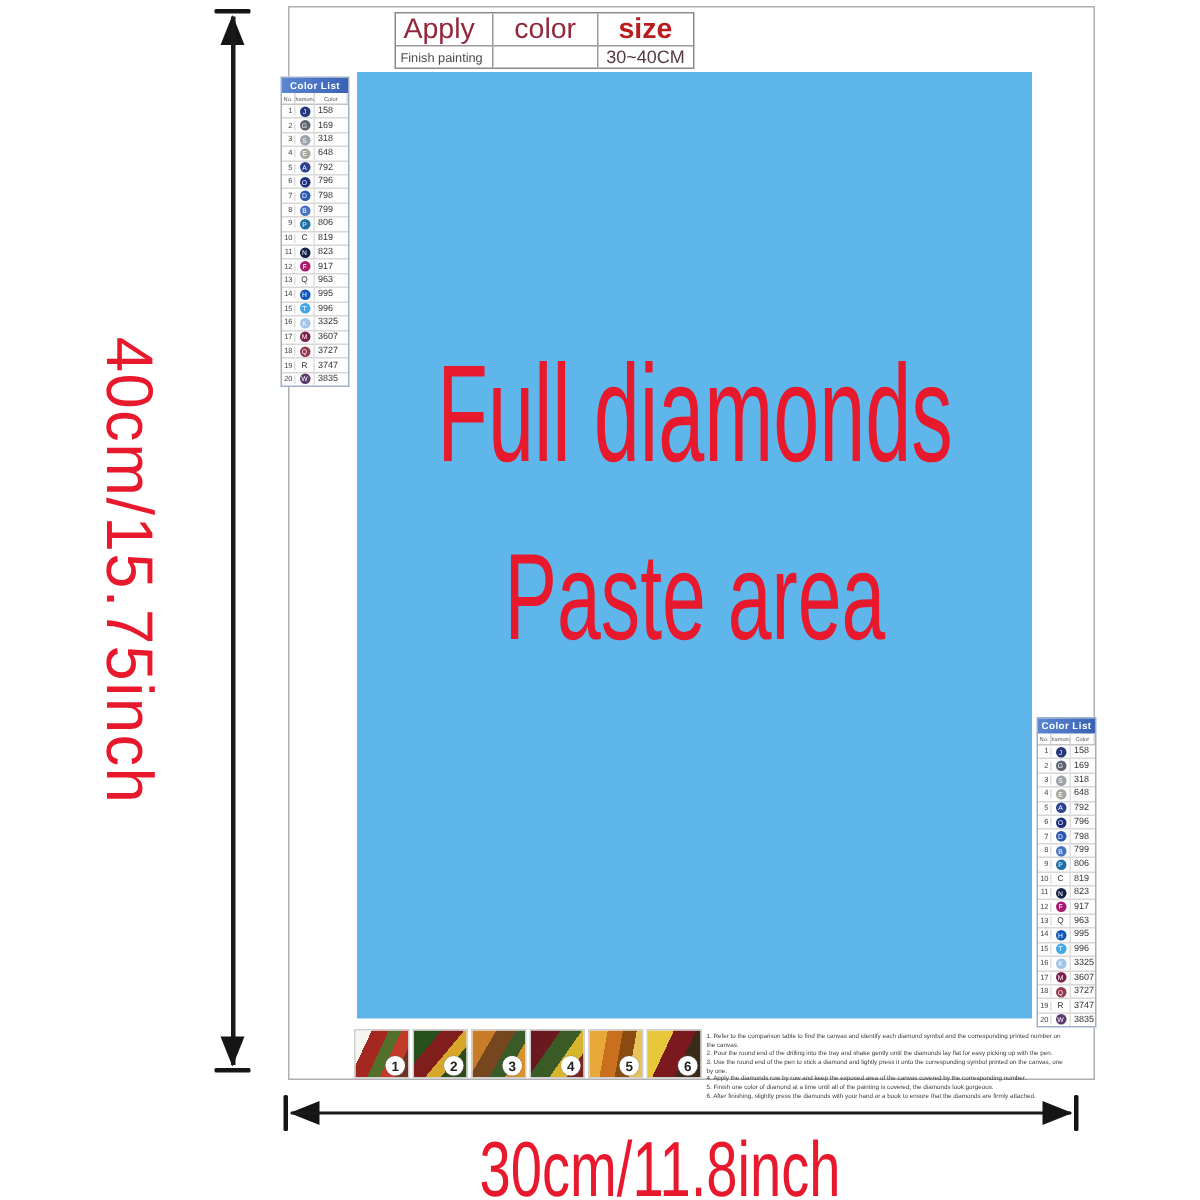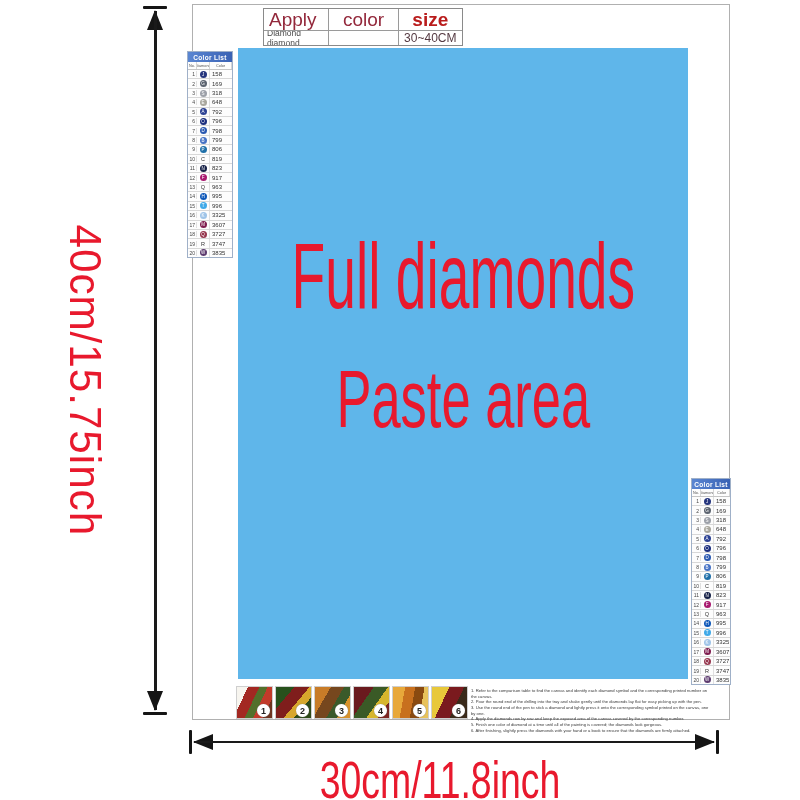--- a/index.html
+++ b/index.html
@@ -89,21 +89,21 @@
     <div class="cap bot"></div>
   </div>
   <div class="v-label">40cm/15.75inch</div>
 
   <div class="poster">
 
     <div class="item-table">
       <div class="it-h">Apply</div>
       <div class="it-h center">color</div>
       <div class="it-size">size</div>
-      <div class="it-name">Diamond diamond</div>
+      <div class="it-name">Finish painting</div>
       <div class="it-name"></div>
       <div class="it-val">30~40CM</div>
     </div>
 
     <div class="paste-area">
       <div class="pa-line pa-line1">Full diamonds</div>
       <div class="pa-line pa-line2">Paste area</div>
     </div>
 
     <div class="color-list cl-left">

